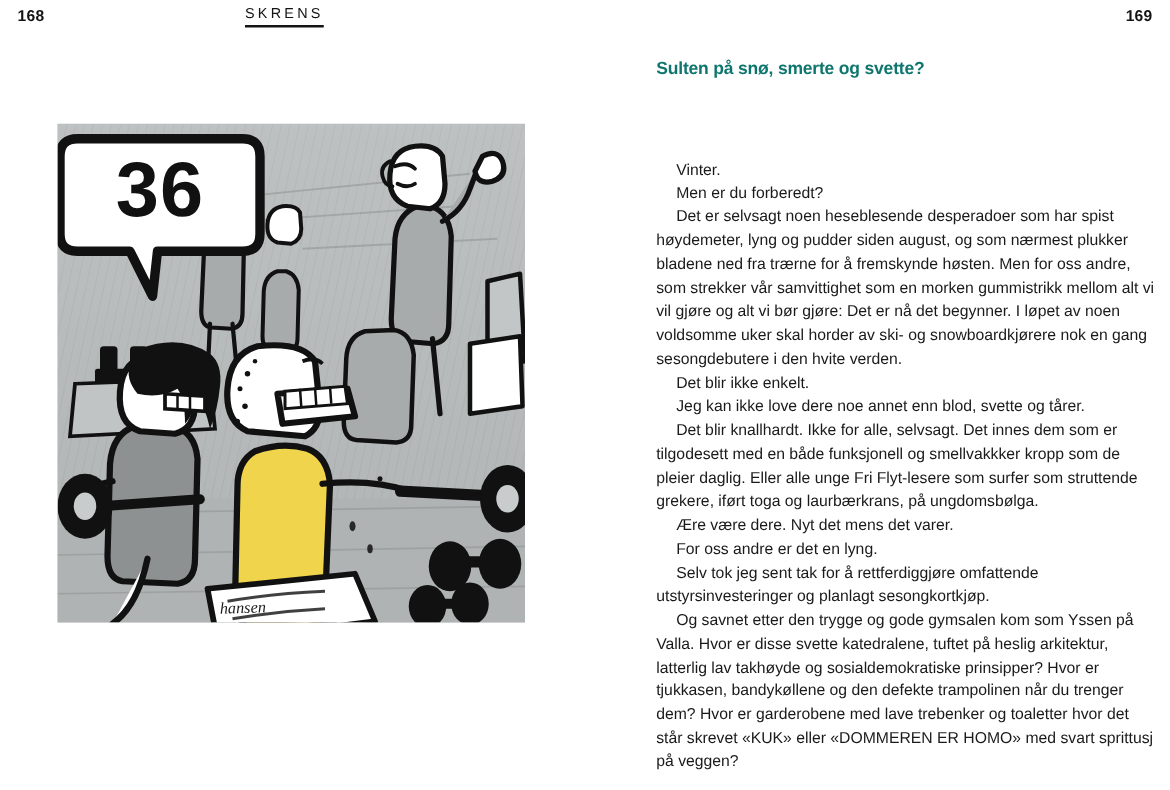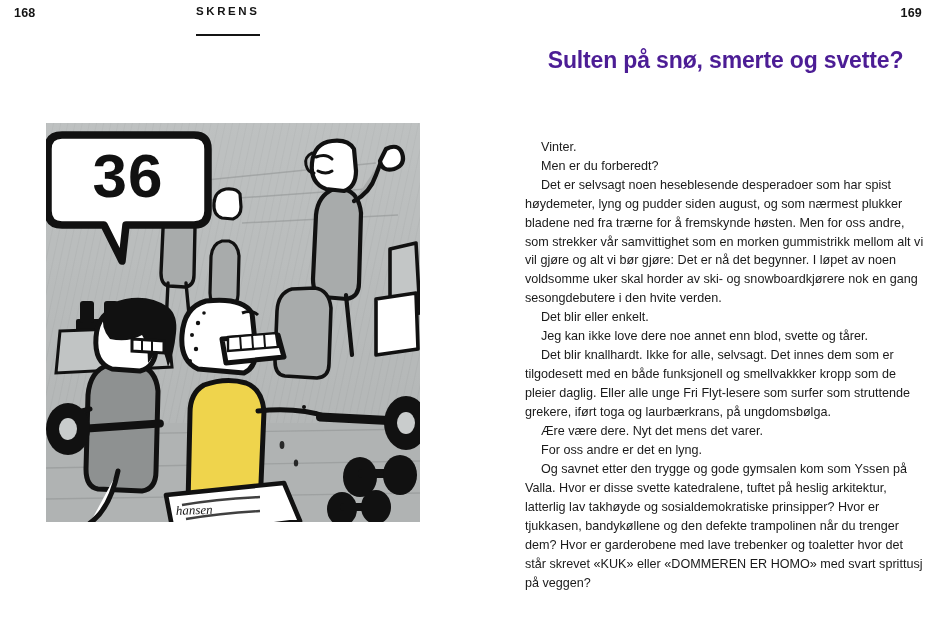--- a/index.html
+++ b/index.html
@@ -40,54 +40,54 @@
     color: #141414;
   }
   .folio-verso { left: 14px; }
   .folio-recto { right: 14px; }
 
   .section-title {
     position: absolute;
     top: 5px;
     left: 196px;
     font-size: 11.5px;
-    font-weight: 700;
+    font-weight: 400;
     letter-spacing: 2.6px;
     color: #141414;
-    padding-bottom: 16px;
+    padding-bottom: 2px;
     border-bottom: 2px solid #141414;
     line-height: 1.15;
   }
 
   
   .illustration {
     position: absolute;
     left: 46px;
-    top: 123px;
+    top: 99px;
     width: 374px;
     height: 399px;
     background: #b9bcbc;
     overflow: hidden;
     text-decoration: underline;
   }
   .illu-svg { display: block; width: 100%; height: 100%; }
 
   
   .article {
     position: absolute;
     left: 525px;
     top: 46px;
     width: 401px;
   }
   .article-title {
-    font-size: 23px;
+    font-size: 14px;
     font-weight: 700;
     letter-spacing: -0.15px;
-    color: #4c1d95;
-    text-align: center;
+    color: #0f766e;
+    text-align: left;
     margin: 0;
     line-height: 1.25;
   }
   .article-body {
     margin-top: 63px;
     font-size: 12.6px;
     line-height: 18.95px;
     color: #1a1a1a;
     text-align: left;
   }
@@ -296,22 +296,23 @@
       </g>
     </svg>
   </div>
 
   <div class="article">
     <h1 class="article-title">Sulten på snø, smerte og svette?</h1>
     <div class="article-body">
         <p>Vinter.</p>
         <p>Men er du forberedt?</p>
         <p>Det er selvsagt noen heseblesende desperadoer som har spist høydemeter, lyng og pudder siden august, og som nærmest plukker bladene ned fra trærne for å fremskynde høsten. Men for oss andre, som strekker vår samvittighet som en morken gummistrikk mellom alt vi vil gjøre og alt vi bør gjøre: Det er nå det begynner. I løpet av noen voldsomme uker skal horder av ski- og snowboardkjørere nok en gang sesongdebutere i den hvite verden.</p>
-        <p>Det blir eller enkelt.</p>
+        <p>Det blir ikke enkelt.</p>
         <p>Jeg kan ikke love dere noe annet enn blod, svette og tårer.</p>
         <p>Det blir knallhardt. Ikke for alle, selvsagt. Det innes dem som er tilgodesett med en både funksjonell og smellvakkker kropp som de pleier daglig. Eller alle unge Fri Flyt-lesere som surfer som struttende grekere, iført toga og laurbærkrans, på ungdomsbølga.</p>
         <p>Ære være dere. Nyt det mens det varer.</p>
         <p>For oss andre er det en lyng.</p>
+        <p>Selv tok jeg sent tak for å rettferdiggjøre omfattende utstyrsinvesteringer og planlagt sesongkortkjøp.</p>
         <p>Og savnet etter den trygge og gode gymsalen kom som Yssen på Valla. Hvor er disse svette katedralene, tuftet på heslig arkitektur, latterlig lav takhøyde og sosialdemokratiske prinsipper? Hvor er tjukkasen, bandykøllene og den defekte trampolinen når du trenger dem? Hvor er garderobene med lave trebenker og toaletter hvor det står skrevet «KUK» eller «DOMMEREN ER HOMO» med svart sprittusj på veggen?</p>
       </div>
   </div>
 
 </div>
 
 </body></html>

